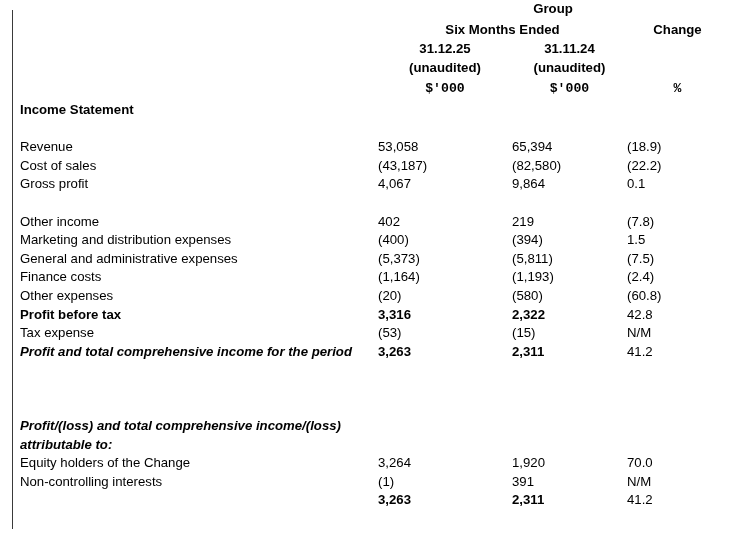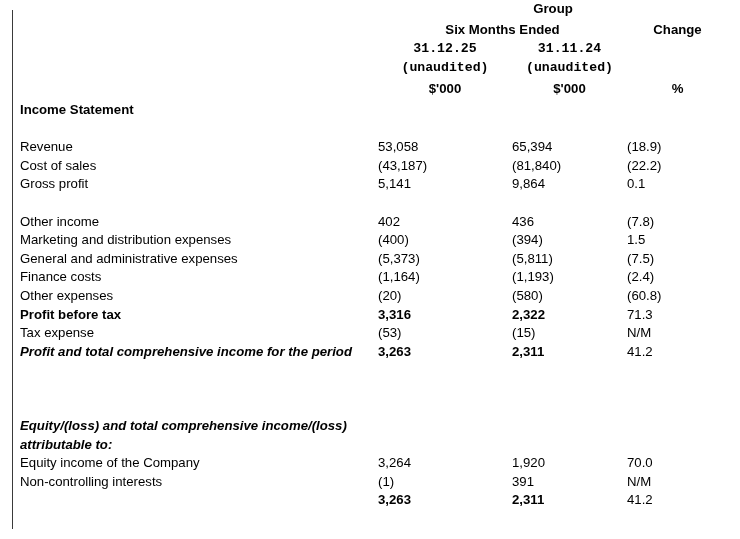--- a/index.html
+++ b/index.html
@@ -60,22 +60,22 @@
 
   .pad-l { padding-left: 8px !important; }
   .pad-r { padding-right: 8px !important; }
   .pad-r-chg { padding-right: 10px !important; }
 
   .vmid { vertical-align: middle; }
 
   
   .h-group  { height: 21px; }
   .h-six    { height: 19px; }
-  .h-date   { height: 40px; font-family: Liberation Mono, monospace; }
-  .h-unit   { height: 21px; }
+  .h-date   { height: 40px; }
+  .h-unit   { height: 21px; font-family: Liberation Mono, monospace; }
 
   .r-norm   { height: 18.6px; }
   .r-blank  { height: 18.6px; }
 
   
   .lbl {
     white-space: nowrap;
   }
   .lbl-wrap {
     white-space: normal;
@@ -143,42 +143,42 @@
       <tr>
         <td class="lft pad-l r-norm lbl">Revenue</td>
         <td class="bl-thin br-thin rgt pad-r r-norm">53,058</td>
         <td class="br-thin rgt pad-r r-norm">65,394</td>
         <td class="br-thin rgt pad-r-chg r-norm">(18.9)</td>
       </tr>
 
       <tr>
         <td class="lft pad-l r-norm lbl">Cost of sales</td>
         <td class="bl-thin br-thin bb-thin rgt pad-r r-norm">(43,187)</td>
-        <td class="br-thin bb-thin rgt pad-r r-norm">(81,840)</td>
+        <td class="br-thin bb-thin rgt pad-r r-norm">(82,580)</td>
         <td class="br-thin rgt pad-r-chg r-norm">(22.2)</td>
       </tr>
 
       <tr>
         <td class="lft pad-l r-norm lbl">Gross profit</td>
-        <td class="bl-thin br-thin rgt pad-r r-norm">5,141</td>
+        <td class="bl-thin br-thin rgt pad-r r-norm">4,067</td>
         <td class="br-thin rgt pad-r r-norm">9,864</td>
         <td class="br-thin rgt pad-r-chg r-norm">0.1</td>
       </tr>
 
       <tr>
         <td class="r-blank"></td>
         <td class="bl-thin br-thin r-blank"></td>
         <td class="br-thin r-blank"></td>
         <td class="br-thin r-blank"></td>
       </tr>
 
       <tr>
         <td class="lft pad-l r-norm lbl">Other income</td>
         <td class="bl-thin br-thin rgt pad-r r-norm">402</td>
-        <td class="br-thin rgt pad-r r-norm">436</td>
+        <td class="br-thin rgt pad-r r-norm">219</td>
         <td class="br-thin rgt pad-r-chg r-norm">(7.8)</td>
       </tr>
 
       <tr>
         <td class="lft pad-l r-norm lbl">Marketing and distribution expenses</td>
         <td class="bl-thin br-thin rgt pad-r r-norm">(400)</td>
         <td class="br-thin rgt pad-r r-norm">(394)</td>
         <td class="br-thin rgt pad-r-chg r-norm">1.5</td>
       </tr>
 
@@ -200,21 +200,21 @@
         <td class="lft pad-l r-norm lbl">Other expenses</td>
         <td class="bl-thin br-thin bb-thin rgt pad-r r-norm">(20)</td>
         <td class="br-thin bb-thin rgt pad-r r-norm">(580)</td>
         <td class="br-thin rgt pad-r-chg r-norm">(60.8)</td>
       </tr>
 
       <tr>
         <td class="lft pad-l bold r-norm lbl">Profit before tax</td>
         <td class="bl-thin br-thin rgt pad-r bold r-norm">3,316</td>
         <td class="br-thin rgt pad-r bold r-norm">2,322</td>
-        <td class="br-thin rgt pad-r-chg r-norm">71.3</td>
+        <td class="br-thin rgt pad-r-chg r-norm">42.8</td>
       </tr>
 
       <tr>
         <td class="lft pad-l r-norm lbl">Tax expense</td>
         <td class="bl-thin br-thin bb-thin rgt pad-r r-norm">(53)</td>
         <td class="br-thin bb-thin rgt pad-r r-norm">(15)</td>
         <td class="br-thin rgt pad-r-chg r-norm">N/M</td>
       </tr>
 
       <tr>
@@ -232,28 +232,28 @@
       </tr>
 
       <tr>
         <td class="r-blank"></td>
         <td class="bl-thin br-thin r-blank"></td>
         <td class="br-thin r-blank"></td>
         <td class="br-thin r-blank"></td>
       </tr>
 
       <tr>
-        <td class="lft pad-l bold lbl-wrap" style="height:37.2px;">Equity/(loss) and total comprehensive income/(loss) attributable to:</td>
+        <td class="lft pad-l bold lbl-wrap" style="height:37.2px;">Profit/(loss) and total comprehensive income/(loss) attributable to:</td>
         <td class="bl-thin br-thin" style="height:37.2px;"></td>
         <td class="br-thin" style="height:37.2px;"></td>
         <td class="br-thin" style="height:37.2px;"></td>
       </tr>
 
       <tr>
-        <td class="lft pad-l r-norm lbl">Equity income of the Company</td>
+        <td class="lft pad-l r-norm lbl">Equity holders of the Change</td>
         <td class="bl-thin br-thin rgt pad-r r-norm">3,264</td>
         <td class="br-thin rgt pad-r r-norm">1,920</td>
         <td class="br-thin rgt pad-r-chg r-norm">70.0</td>
       </tr>
 
       <tr>
         <td class="lft pad-l r-norm lbl">Non-controlling interests</td>
         <td class="bl-thin br-thin bb-thin rgt pad-r r-norm">(1)</td>
         <td class="br-thin bb-thin rgt pad-r r-norm">391</td>
         <td class="br-thin rgt pad-r-chg r-norm">N/M</td>

